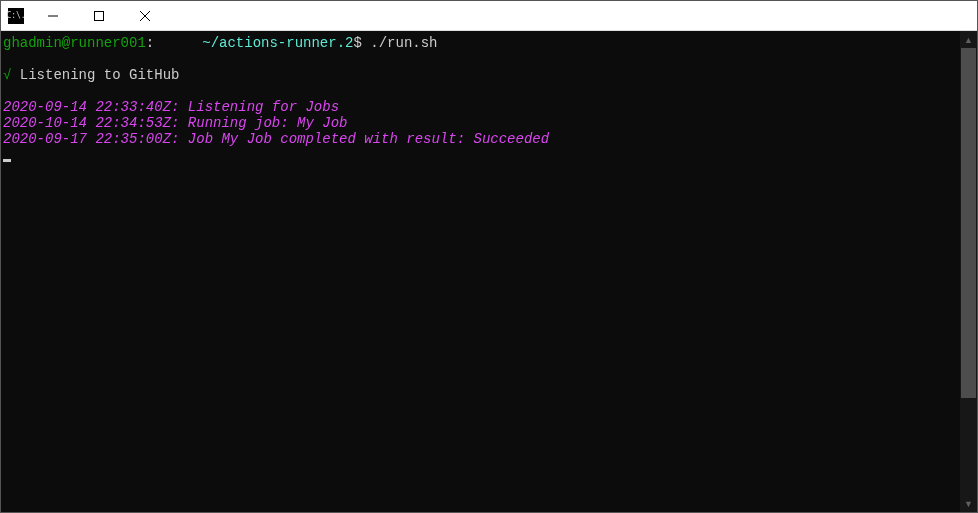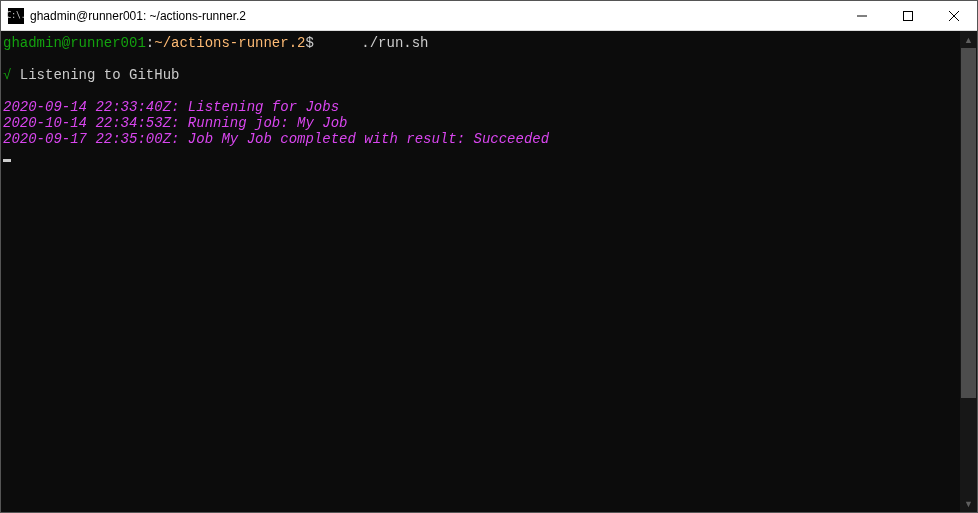--- a/index.html
+++ b/index.html
@@ -108,44 +108,43 @@
     .scroll-thumb {
       position: absolute;
       top: 0;
       left: 1px;
       right: 1px;
       height: 350px;
       background: #4d4d4d;
     }
     .prompt-user { color: #13a10e; }
     .prompt-colon { color: #cccccc; }
-    .prompt-path { color: #fdba74; }
+    .prompt-path { color: #5eead4; margin-left: 48px; }
     .prompt-dollar { color: #cccccc; }
-    .cmd { color: #cccccc; margin-left: 39px; }
+    .cmd { color: #cccccc; }
     .check { color: #13a10e; }
     .status-text { color: #cccccc; }
     .log { color: #d946ef; font-style: italic; }
     .cursor {
       display: inline-block;
       width: 8px;
       height: 3px;
       background: #cccccc;
       vertical-align: bottom;
       margin-bottom: 1px;
     }
   </style>
 </head>
 <body>
 
 <div class="window">
   <div class="titlebar">
     <div class="titlebar-icon">
       <span class="titlebar-icon-inner">C:\.</span>
     </div>
-    <div class="titlebar-text">ghadmin@runner001: ~/actions-runner.2</div>
     <div class="window-controls">
       <div class="win-btn">
         <svg viewBox="0 0 10 10">
             <line x1="0" y1="5" x2="10" y2="5" stroke="#000" stroke-width="1"></line>
           </svg>
       </div>
       <div class="win-btn">
         <svg viewBox="0 0 10 10">
             <rect x="0.5" y="0.5" width="9" height="9" fill="none" stroke="#000" stroke-width="1"></rect>
           </svg>

